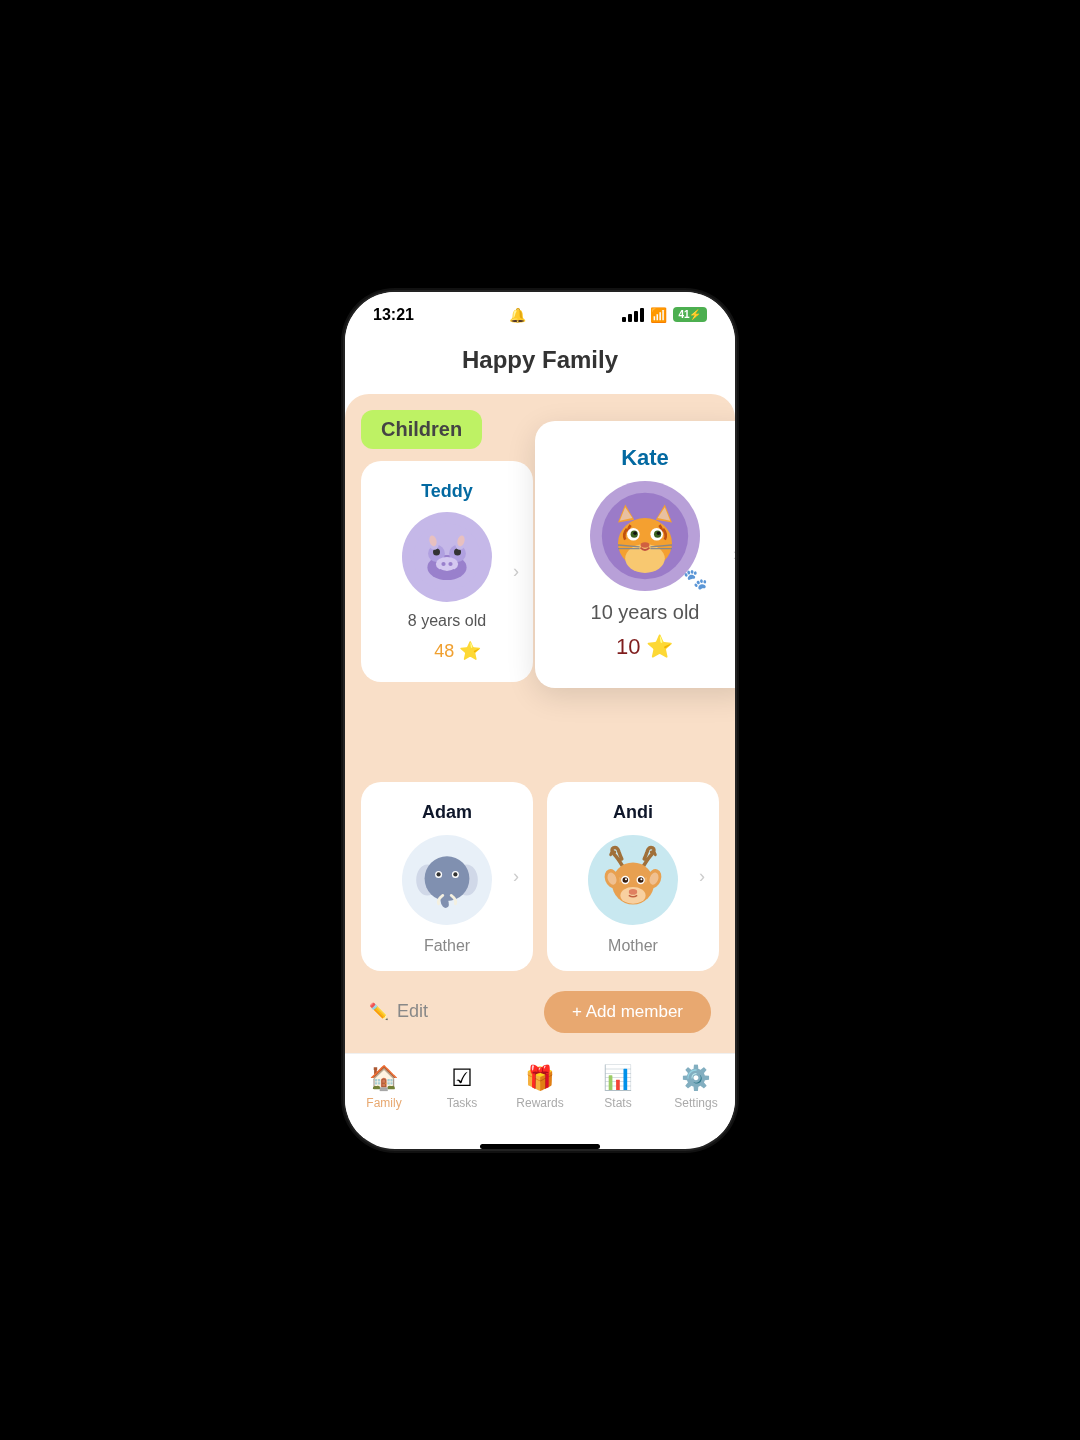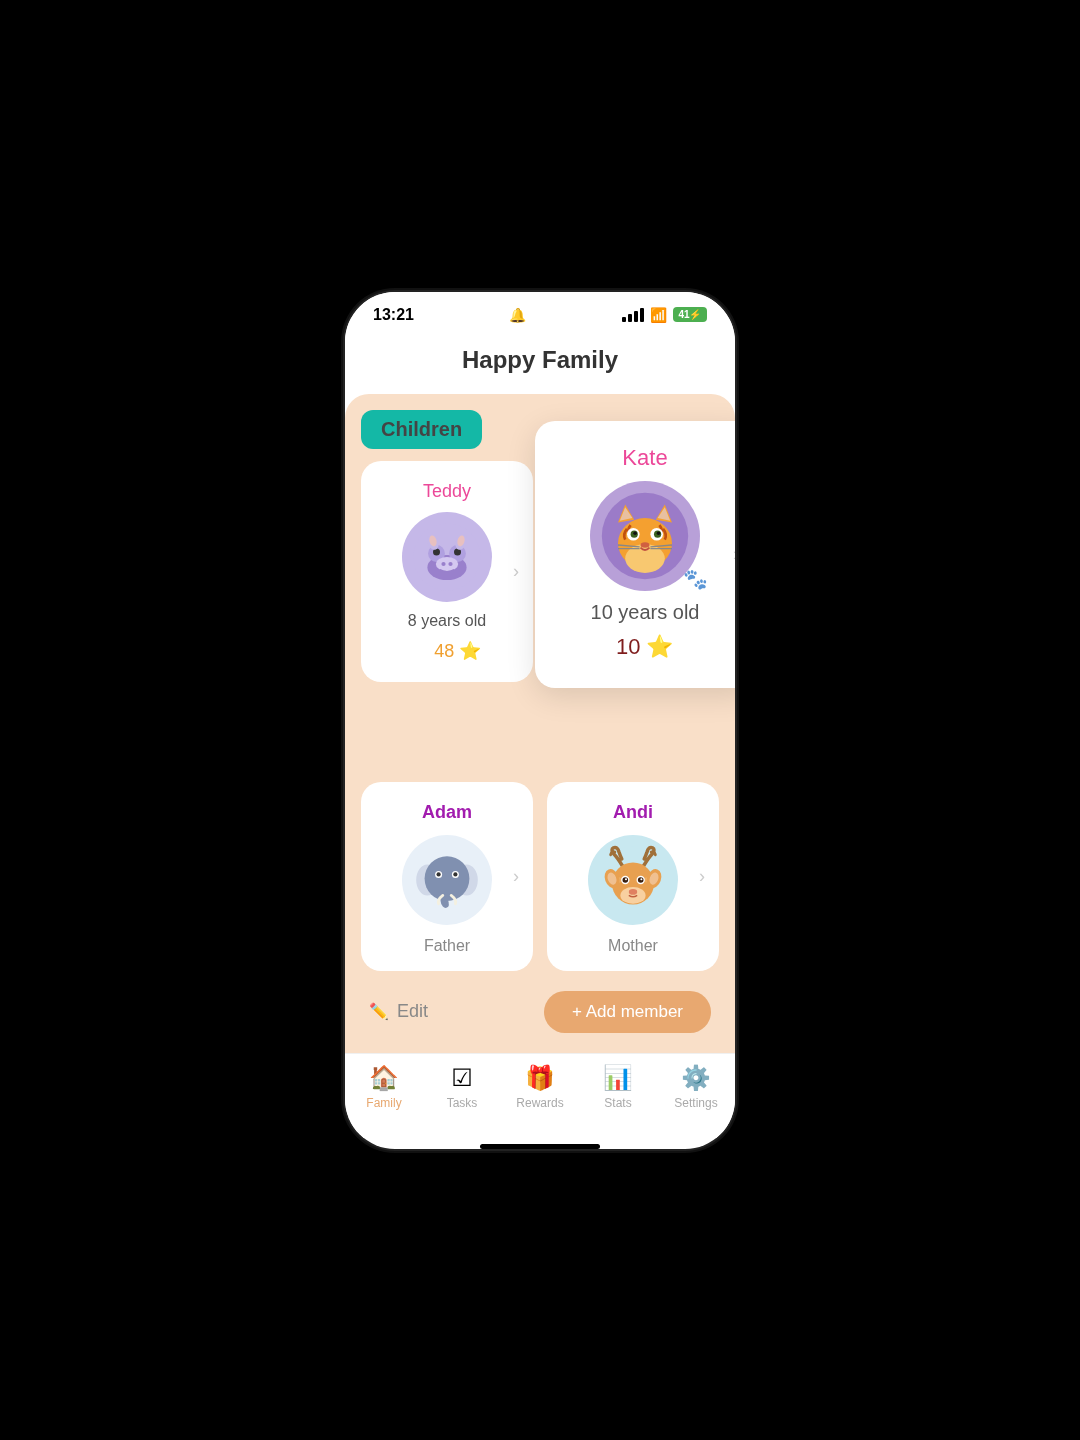--- a/index.html
+++ b/index.html
@@ -86,21 +86,21 @@
       position: relative;
     }
 
     
     .section {
       padding: 0 16px;
     }
 
     .section-header {
       display: inline-block;
-      background: #14b8a6;
+      background: #bef264;
       border-radius: 12px;
       padding: 8px 20px;
       margin: 16px 0 12px;
       font-size: 20px;
       font-weight: 600;
       color: #444;
     }
 
     
     .children-grid {
@@ -127,22 +127,22 @@
       right: -20px;
       top: -40px;
       width: 220px;
       z-index: 10;
       box-shadow: 0 8px 30px rgba(0,0,0,0.12);
       padding: 24px 20px 28px;
     }
 
     .child-name {
       font-size: 18px;
-      font-weight: 400;
-      color: #ec4899;
+      font-weight: 700;
+      color: #0369a1;
     }
     .child-card.elevated .child-name {
       font-size: 22px;
     }
 
     .avatar-container {
       position: relative;
       width: 90px;
       height: 90px;
     }
@@ -230,21 +230,21 @@
       flex-direction: column;
       align-items: center;
       gap: 12px;
       position: relative;
       cursor: pointer;
     }
 
     .parent-name {
       font-size: 18px;
       font-weight: 600;
-      color: #a21caf;
+      color: #0f172a;
     }
 
     .parent-role {
       font-size: 16px;
       color: #888;
     }
 
     
     .bottom-actions {
       display: flex;

